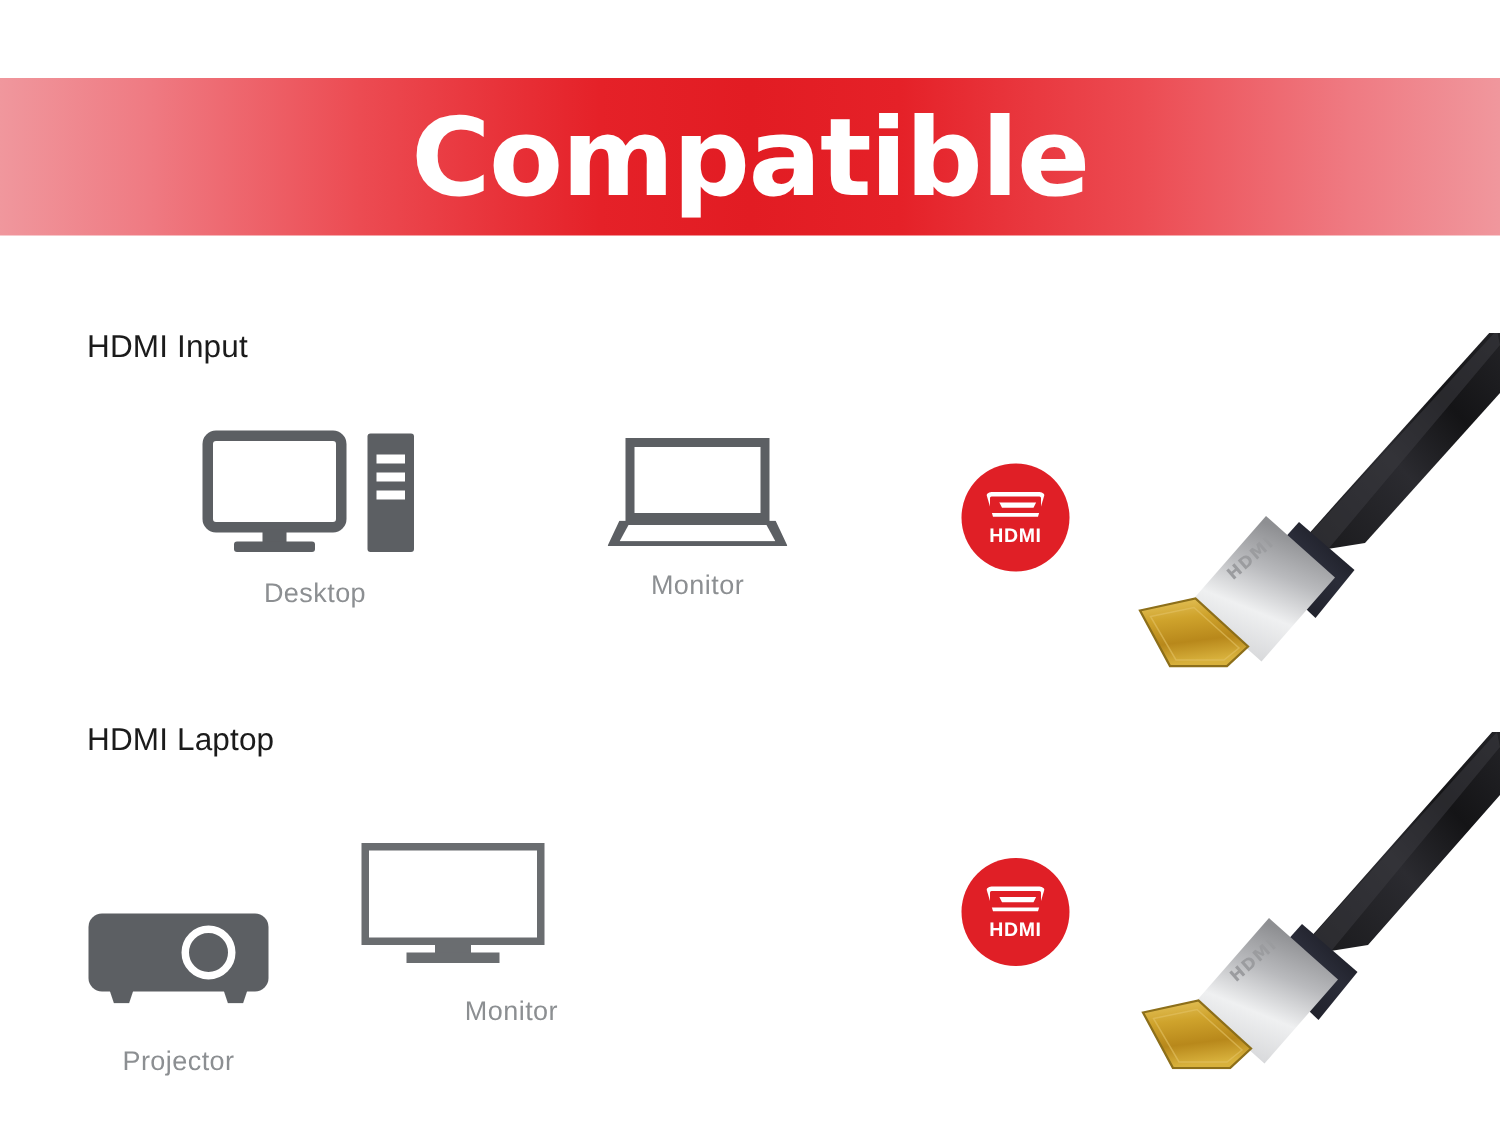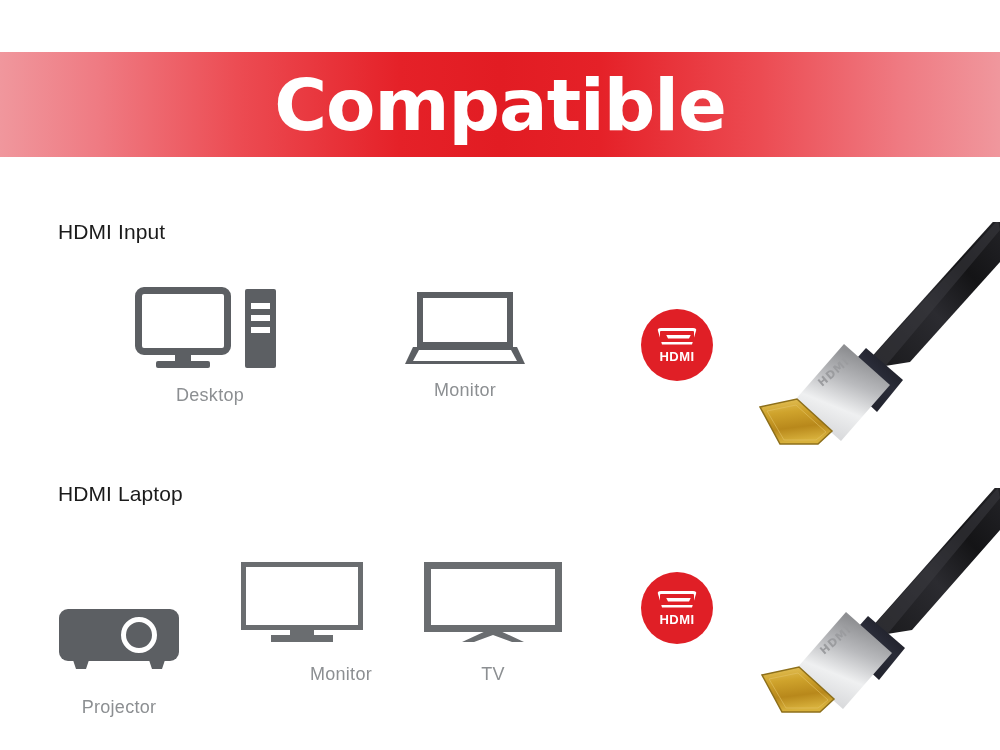--- a/index.html
+++ b/index.html
@@ -336,27 +336,20 @@
 
   <div class="icon-item" id="item-monitor">
     <div class="icon-art">
       <div class="mn-screen"></div>
       <div class="mn-neck"></div>
       <div class="mn-foot"></div>
     </div>
     <div class="icon-label">Monitor</div>
   </div>
 
-  <div class="icon-item" id="item-tv">
-    <div class="icon-art">
-      <div class="tv-screen"></div>
-      <div class="tv-stand"></div>
-    </div>
-    <div class="icon-label">TV</div>
-  </div>
 
   <div class="hdmi-badge" id="badge-output">
     <div class="hdmi-plug"></div>
     <div class="hdmi-badge-label">HDMI</div>
   </div>
 
   <div class="cable" id="cable-output">
     <svg width="260" height="225" viewBox="0 0 260 225">
       <defs>
         <linearGradient id="braidGrad2" x1="0" y1="1" x2="1" y2="0">

